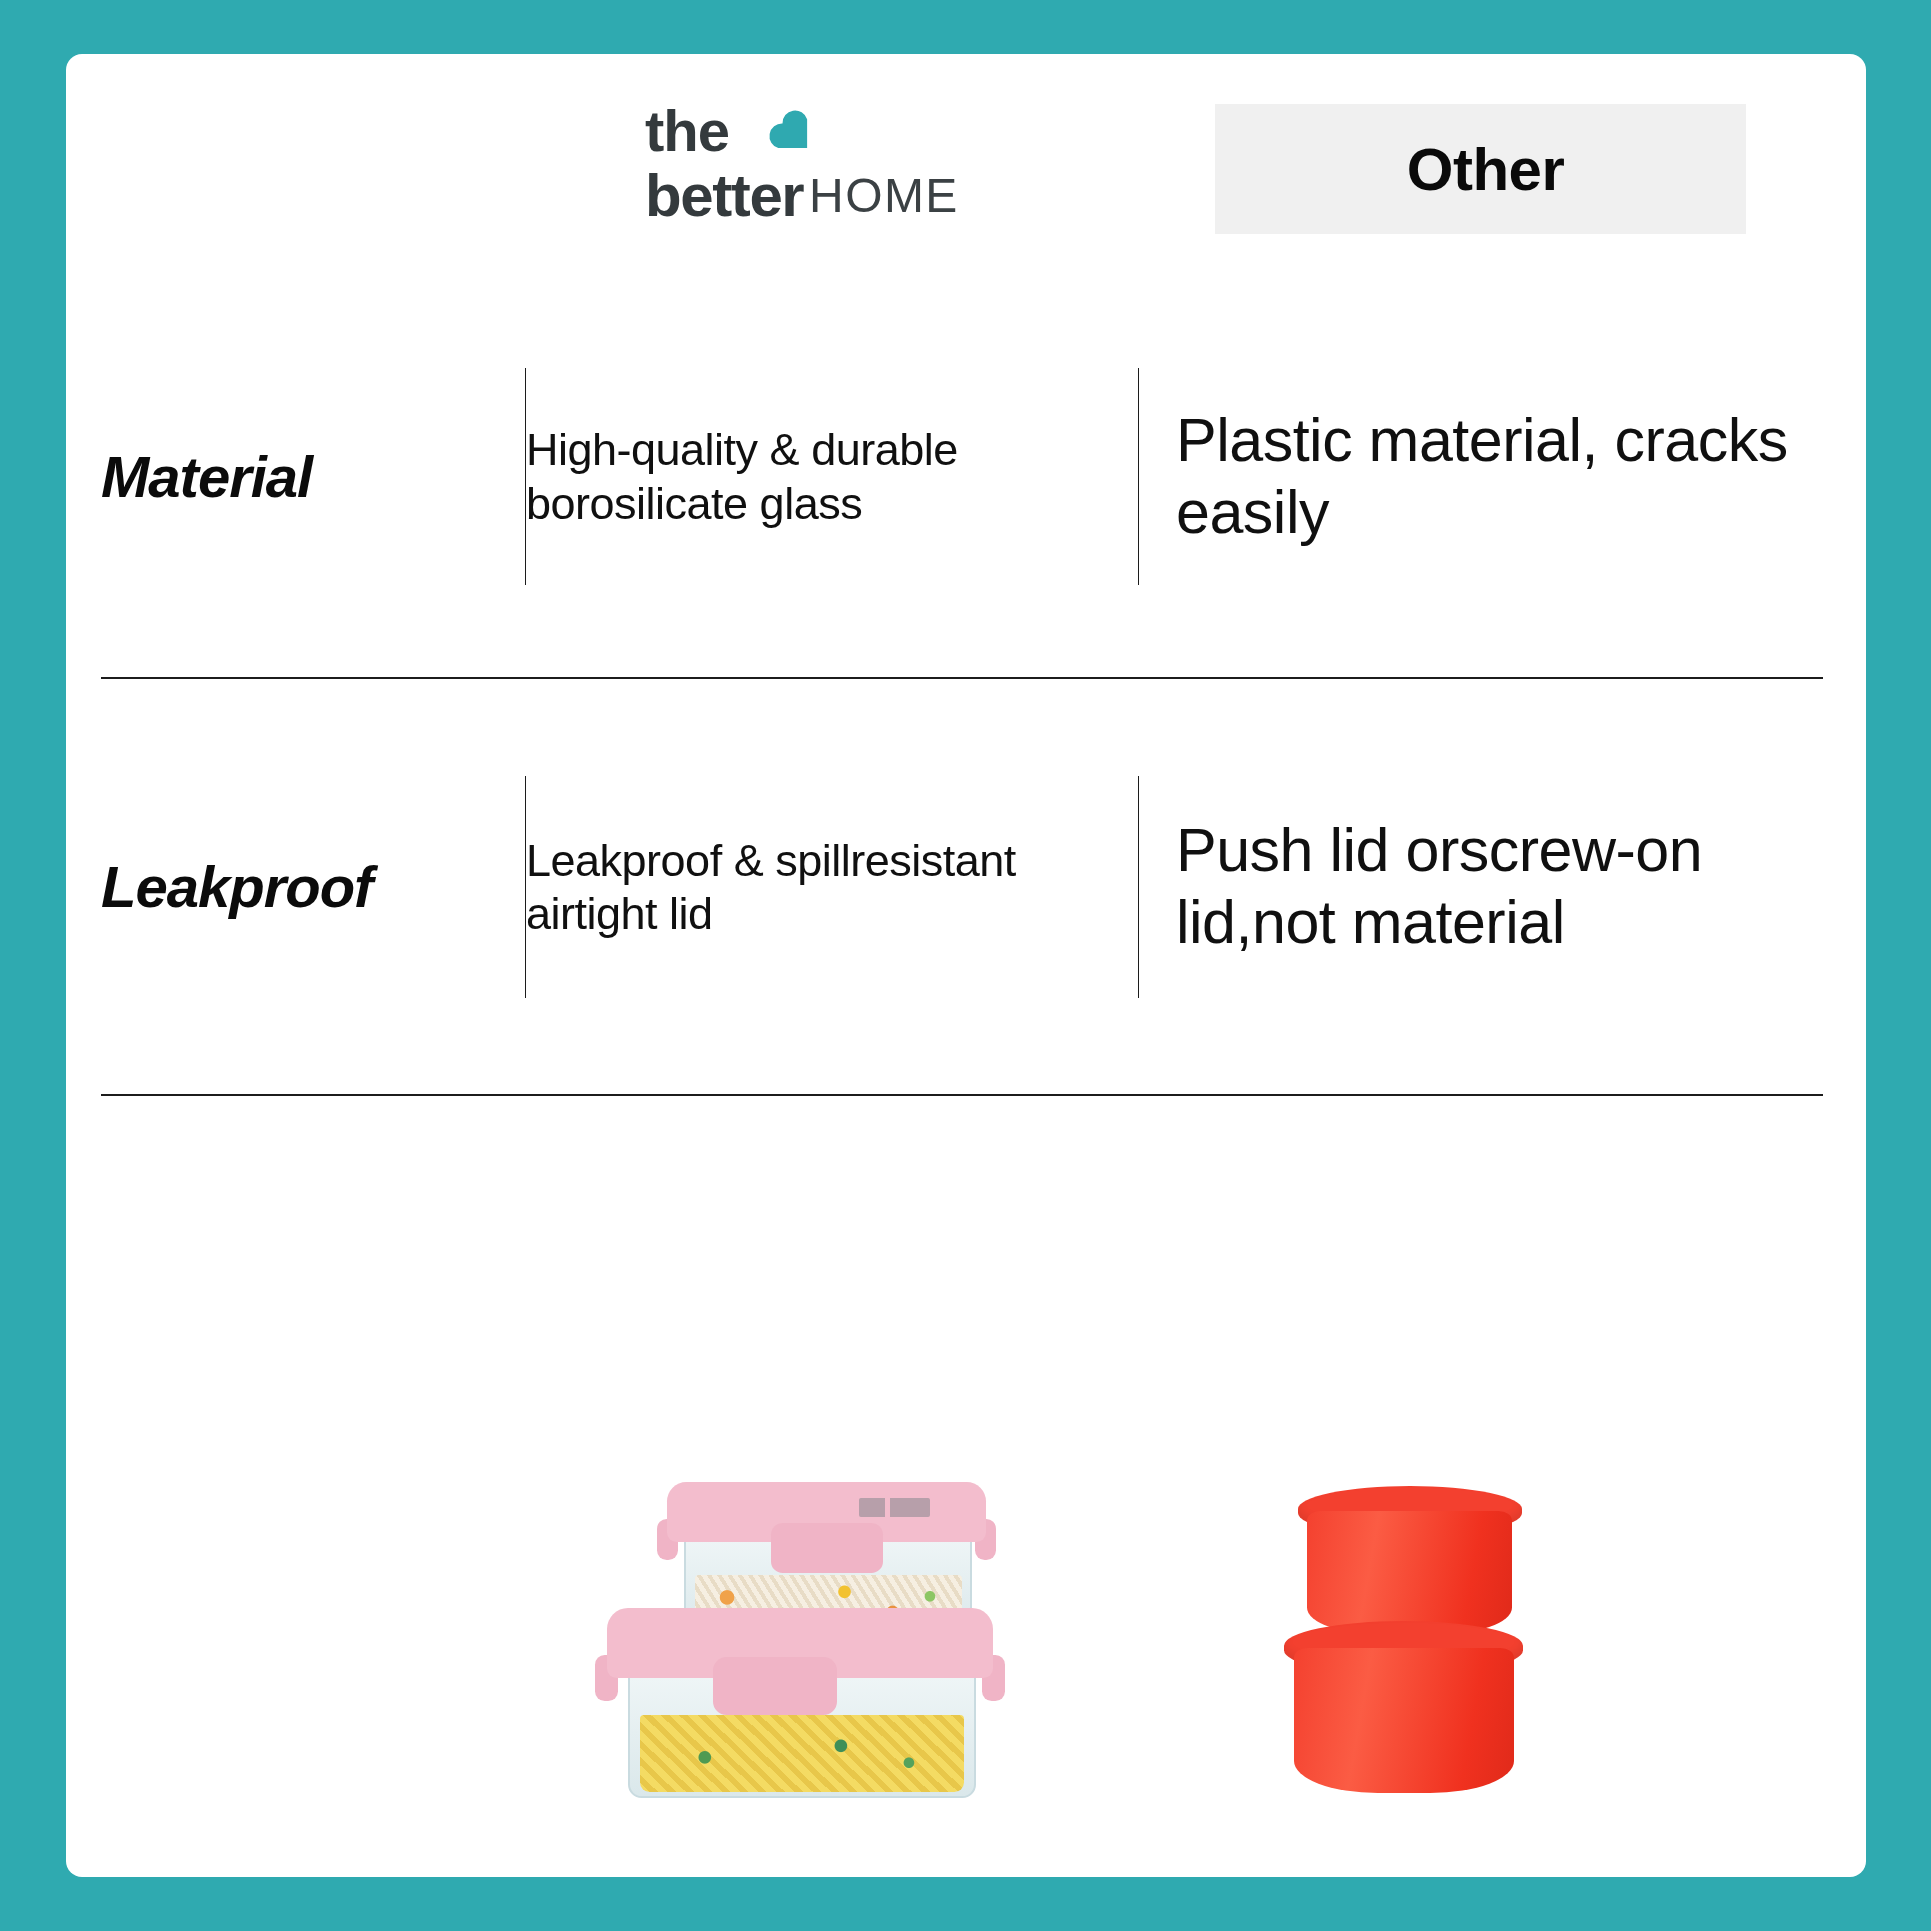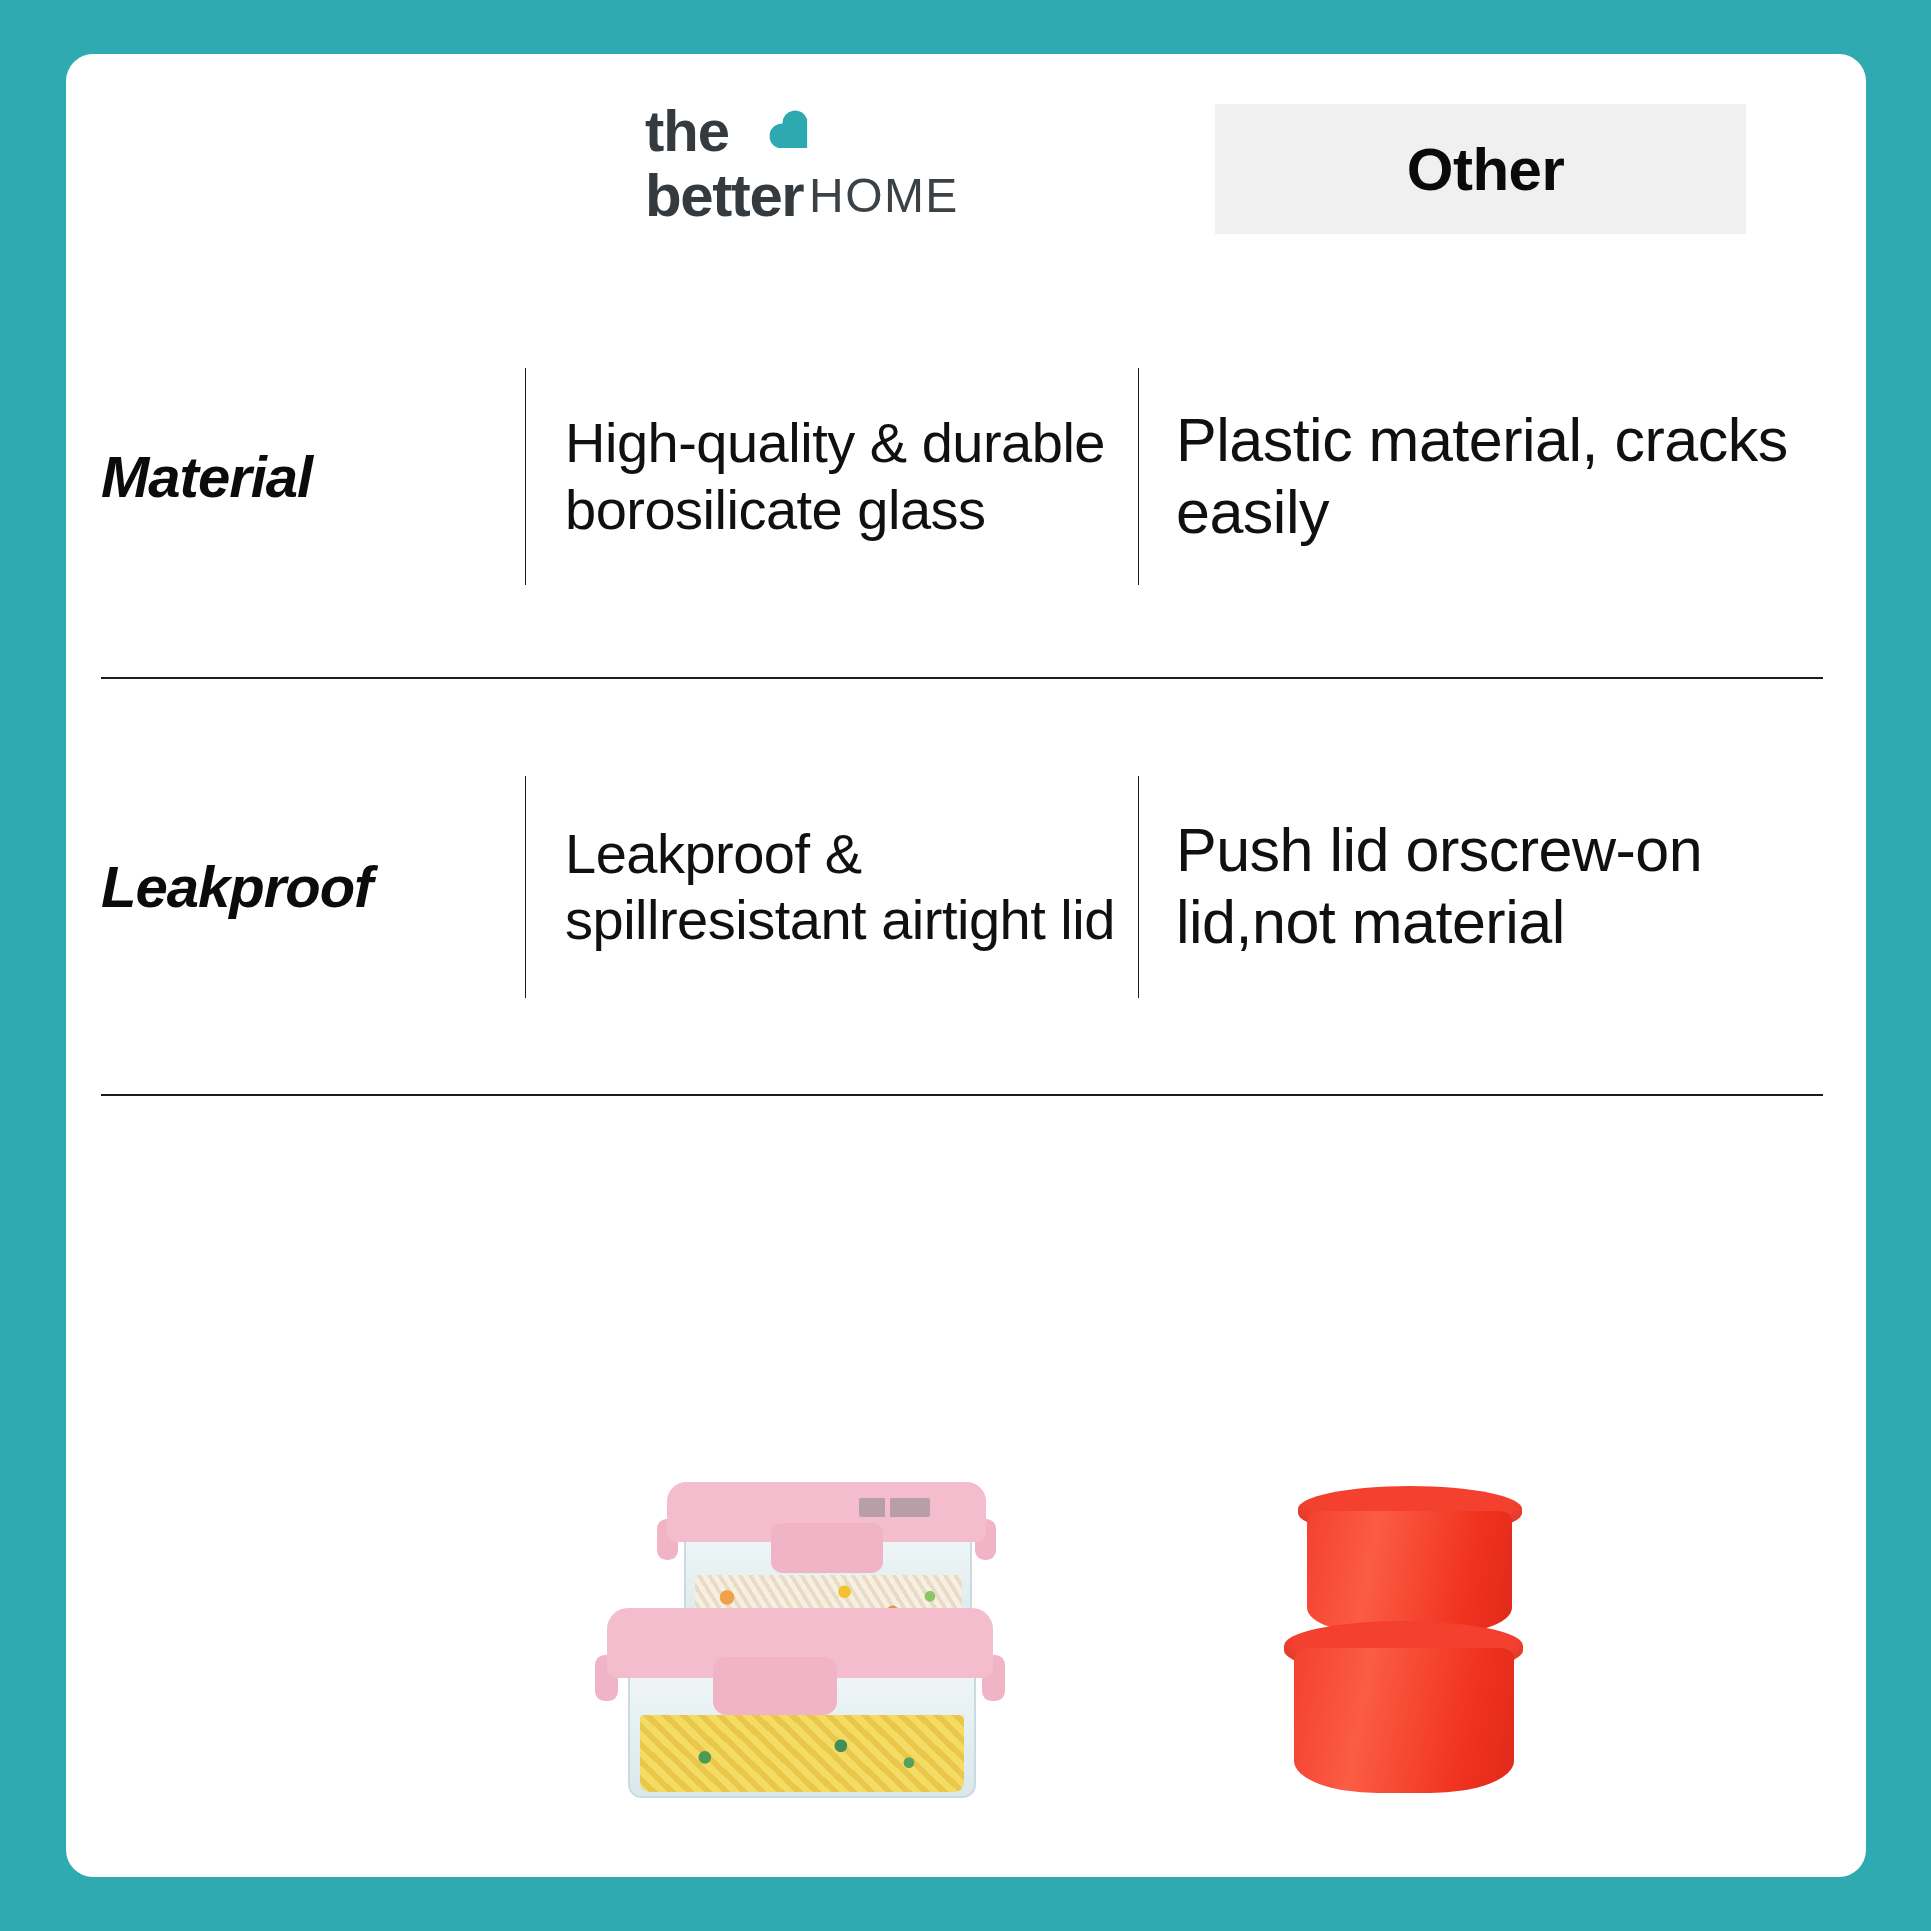--- a/index.html
+++ b/index.html
@@ -22,21 +22,21 @@
     background: #2faab0;
   }
 
   #card {
     position: absolute;
     left: 66px;
     top: 54px;
     width: 1800px;
     height: 1823px;
     background: #ffffff;
-    border-radius: 27px;
+    border-radius: 16px;
     overflow: hidden;
   }
 
   
   #header {
     position: absolute;
     left: 0;
     top: 0;
     width: 1800px;
     height: 222px;
@@ -140,22 +140,21 @@
     color: #0b0b0b;
     letter-spacing: -1px;
     line-height: 1.1;
     font-style: italic;
   }
 
   .cell-ours {
     width: 613px;
     box-sizing: border-box;
     border-left: 1.9px solid #1c1c1c;
-    padding-left: 39px;
-    font-size: 56px;
+    font-size: 45px;
     font-weight: 400;
     color: #101010;
     line-height: 1.18;
     letter-spacing: -0.5px;
   }
 
   .cell-other {
     flex: 1;
     box-sizing: border-box;
     border-left: 1.9px solid #1c1c1c;

